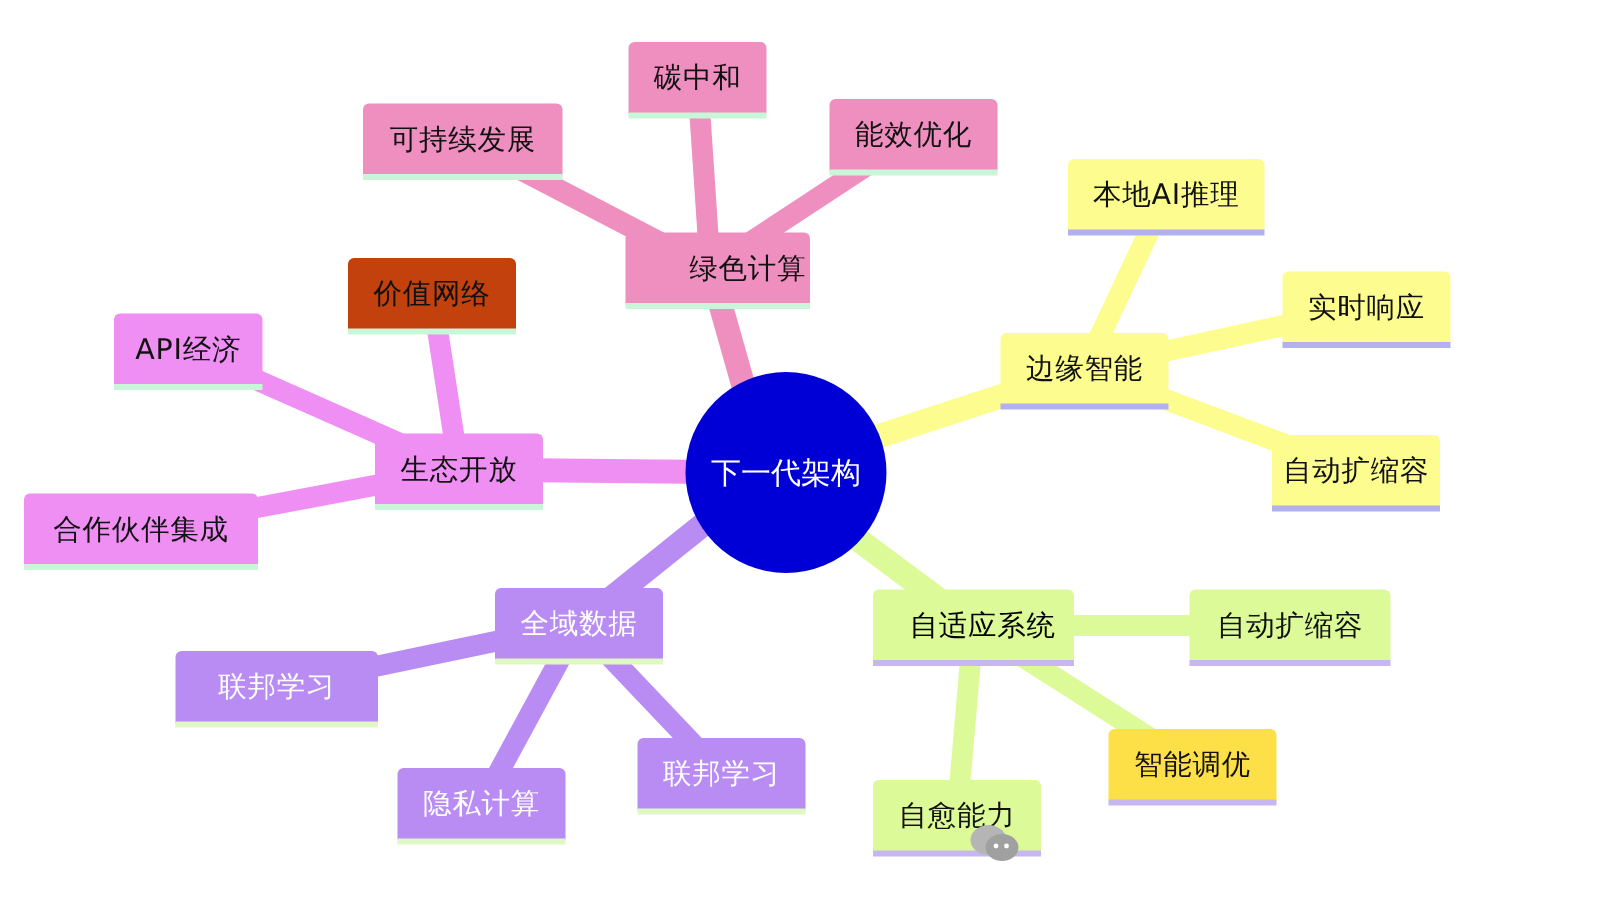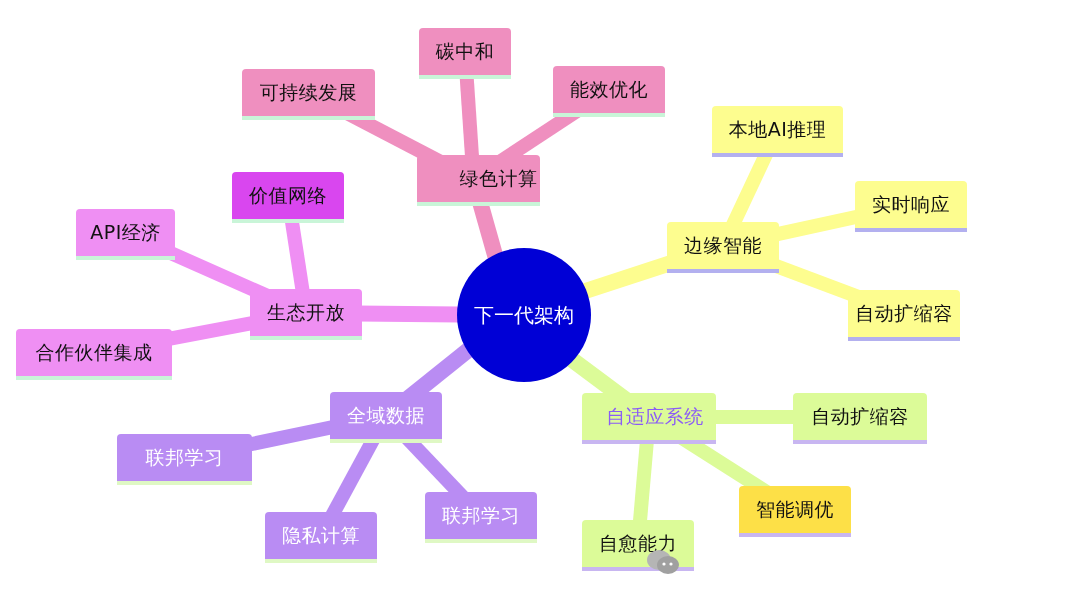--- a/index.html
+++ b/index.html
@@ -85,21 +85,21 @@
         <span class="lbl">实时响应</span>
       </div>
       <div class="node" style="left: 848px; top: 290px; width: 112px; height: 48px; background: rgb(253, 253, 143); color: rgb(17, 17, 17);">
         <div class="underline" style="background: rgb(179, 176, 239);"></div>
         <span class="lbl">自动扩缩容</span>
       </div>
       <div class="node" style="left: 250px; top: 289px; width: 112px; height: 48px; background: rgb(239, 143, 243); color: rgb(17, 17, 17);">
         <div class="underline" style="background: rgb(201, 245, 216);"></div>
         <span class="lbl">生态开放</span>
       </div>
-      <div class="node" style="left: 232px; top: 172px; width: 112px; height: 48px; background: #d946ef; color: rgb(17, 17, 17);">
+      <div class="node" style="left: 232px; top: 172px; width: 112px; height: 48px; background: #c2410c; color: rgb(17, 17, 17);">
         <div class="underline" style="background: rgb(201, 245, 216);"></div>
         <span class="lbl">价值网络</span>
       </div>
       <div class="node" style="left: 76px; top: 209px; width: 99px; height: 48px; background: rgb(239, 143, 243); color: rgb(17, 17, 17);">
         <div class="underline" style="background: rgb(201, 245, 216);"></div>
         <span class="lbl">API经济</span>
       </div>
       <div class="node" style="left: 16px; top: 329px; width: 156px; height: 48px; background: rgb(239, 143, 243); color: rgb(17, 17, 17);">
         <div class="underline" style="background: rgb(201, 245, 216);"></div>
         <span class="lbl">合作伙伴集成</span>
@@ -113,21 +113,21 @@
         <span class="lbl">联邦学习</span>
       </div>
       <div class="node" style="left: 265px; top: 512px; width: 112px; height: 48px; background: rgb(185, 140, 243); color: rgb(255, 255, 255);">
         <div class="underline" style="background: rgb(223, 248, 196);"></div>
         <span class="lbl">隐私计算</span>
       </div>
       <div class="node" style="left: 425px; top: 492px; width: 112px; height: 48px; background: rgb(185, 140, 243); color: rgb(255, 255, 255);">
         <div class="underline" style="background: rgb(223, 248, 196);"></div>
         <span class="lbl">联邦学习</span>
       </div>
-      <div class="node" style="left: 582px; top: 393px; width: 134px; height: 48px; background: rgb(220, 251, 152); color: #8b5cf6; padding-left: 12px;">
+      <div class="node" style="left: 582px; top: 393px; width: 134px; height: 48px; background: rgb(220, 251, 152); color: #000000; padding-left: 12px;">
         <div class="underline" style="background: rgb(200, 182, 241);"></div>
         <span class="lbl">自适应系统</span>
       </div>
       <div class="node" style="left: 793px; top: 393px; width: 134px; height: 48px; background: rgb(220, 251, 152); color: rgb(17, 17, 17);">
         <div class="underline" style="background: rgb(200, 182, 241);"></div>
         <span class="lbl">自动扩缩容</span>
       </div>
       <div class="node" style="left: 739px; top: 486px; width: 112px; height: 48px; background: #fde047; color: rgb(17, 17, 17);">
         <div class="underline" style="background: rgb(200, 182, 241);"></div>
         <span class="lbl">智能调优</span>

